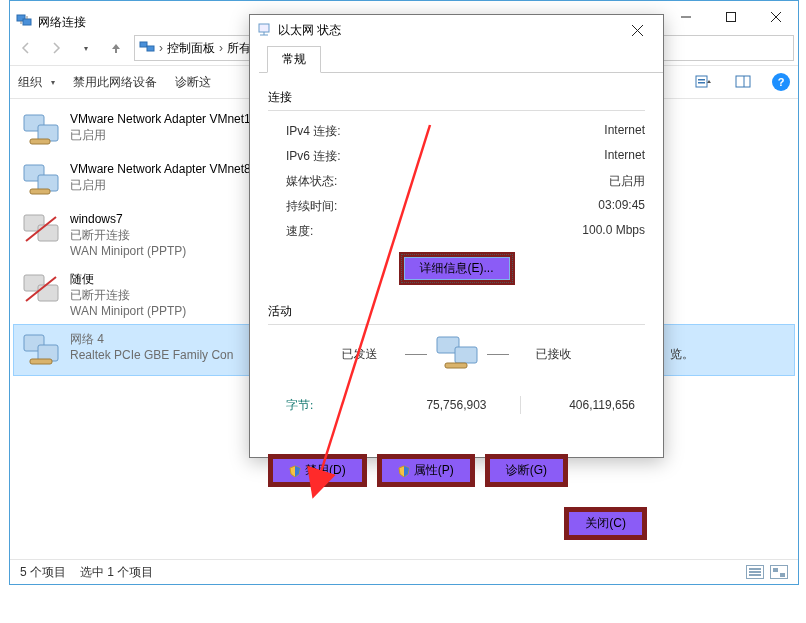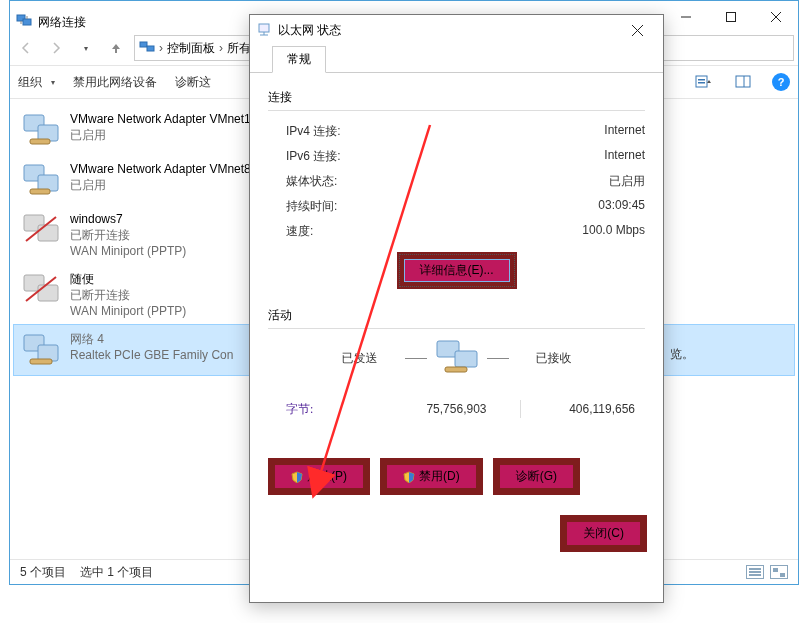--- a/index.html
+++ b/index.html
@@ -38,48 +38,48 @@
 .statusbar { height: 25px; border-top: 1px solid #e5e5e5; display: flex; align-items: center; padding: 0 10px; gap: 14px; color: #333; }
 .statusbar .spacer { flex: 1; }
 .statusbar .sqicons { display: flex; gap: 6px; }
 .statusbar .sq { width: 18px; height: 14px; border: 1px solid #8aa6bd; position: relative; }
 .statusbar .sq::before, .statusbar .sq::after { content: ""; position: absolute; background: #8aa6bd; }
 .statusbar .sq.large::before { left: 2px; top: 2px; width: 5px; height: 4px; }
 .statusbar .sq.large::after { left: 9px; top: 7px; width: 5px; height: 4px; }
 .statusbar .sq.details::before { left: 2px; top: 2px; width: 12px; height: 1.5px; box-shadow: 0 3px 0 #8aa6bd, 0 6px 0 #8aa6bd; }
 
 
-.dialog { position: absolute; left: 249px; top: 14px; width: 415px; height: 589px; background: #fff; border: 1px solid #777; box-shadow: 0 4px 18px rgba(0,0,0,.25); }
+.dialog { position: absolute; left: 249px; top: 14px; width: 415px; height: 444px; background: #fff; border: 1px solid #777; box-shadow: 0 4px 18px rgba(0,0,0,.25); }
 .dialog .dtitle { height: 30px; display: flex; align-items: center; padding: 0 6px; }
 .dialog .dtitle .t { margin-left: 6px; }
 .dialog .dtitle .spacer { flex: 1; }
 .dialog .dtitle .x { width: 40px; height: 28px; display: flex; align-items: center; justify-content: center; }
 
-.tabstrip { height: 28px; display: flex; align-items: flex-end; padding-left: 22px; position: relative; }
+.tabstrip { height: 28px; display: flex; align-items: flex-end; padding-left: 8px; position: relative; margin-left: 9px; }
 .tabstrip::after { content: ""; position: absolute; left: 0; right: 0; bottom: 0; height: 1px; background: #ccc; }
 .tab { border: 1px solid #ccc; border-bottom: 1px solid #fff; background: #fff; padding: 4px 14px 4px; position: relative; z-index: 1; }
 
 .dbody { padding: 12px 18px 10px; }
 .group-label { color: #000; margin: 4px 0 2px; }
 .hr { height: 1px; background: #ddd; margin: 4px 0 8px; }
 .kv { display: flex; justify-content: space-between; padding: 4px 0 4px 18px; }
 .kv .k { color: #333; }
 .kv .v { color: #333; }
 
-.btn { border: 7px solid #7f1d1d; background: #be185d; padding: 3px 16px; min-height: 24px; display: inline-flex; align-items: center; gap: 4px; }
+.btn { border: 5px solid #7f1d1d; background: #8b5cf6; padding: 3px 16px; min-height: 24px; display: inline-flex; align-items: center; gap: 4px; }
 .btn:focus, .btn.focus { outline: 1px dotted #555; outline-offset: -3px; box-shadow: inset 0 0 0 1px #7eb4ea; }
 .details-row { display: flex; justify-content: center; margin: 8px 0 10px; }
 
 .activity { margin-top: 18px; }
 .actgrid { display: grid; grid-template-columns: 1fr 90px 22px 60px 22px 90px 1fr; align-items: center; text-align: center; margin-top: 8px; row-gap: 6px; }
 .actgrid .dash { height: 1px; background: #888; width: 22px; justify-self: center; }
 .actgrid .label { color: #333; }
 .actgrid .comp { justify-self: center; }
 .bytesrow { display: grid; grid-template-columns: 80px 1fr 100px 1fr 100px; align-items: center; margin-top: 20px; }
-.bytesrow .bl { color: #4c1d95; padding-left: 18px; font-family: Liberation Serif, serif; }
+.bytesrow .bl { color: #0f766e; padding-left: 18px; font-family: Liberation Serif, serif; }
 .bytesrow .bv { text-align: right; padding-right: 10px; color: #333; }
 
 .btnrow { display: flex; gap: 10px; margin-top: 40px; }
 .dlg-footer { display: flex; justify-content: flex-end; padding: 10px 16px; margin-left: 40px; }
 
 
 .shield { width: 12px; height: 12px; }
 .neticon svg, .aicon svg { width: 40px; height: 38px; }
 
 
@@ -328,28 +328,28 @@
         <span style="border-left:1px solid #ddd; height:18px; justify-self:center;"></span>
         <span class="bv">406,119,656</span>
       </div>
 
       <div class="btnrow">
         <button class="btn">
           <svg class="shield">
               <path d="M6 1 L11 3 L10 9 L6 12 L2 9 L1 3 Z" fill="#f6c244" stroke="#c99a1f"></path>
               <path d="M6 1 L11 3 L10 9 L6 12 Z" fill="#3a7bd5"></path>
             </svg>
-          <span>属性(P)</span>
+          <span>禁用(D)</span>
         </button>
         <button class="btn">
           <svg class="shield">
               <path d="M6 1 L11 3 L10 9 L6 12 L2 9 L1 3 Z" fill="#f6c244" stroke="#c99a1f"></path>
               <path d="M6 1 L11 3 L10 9 L6 12 Z" fill="#3a7bd5"></path>
             </svg>
-          <span>禁用(D)</span>
+          <span>属性(P)</span>
         </button>
         <button class="btn">
           <span>诊断(G)</span>
         </button>
       </div>
     </div>
   </div>
 
   <div class="dlg-footer">
     <button class="btn">关闭(C)</button>

